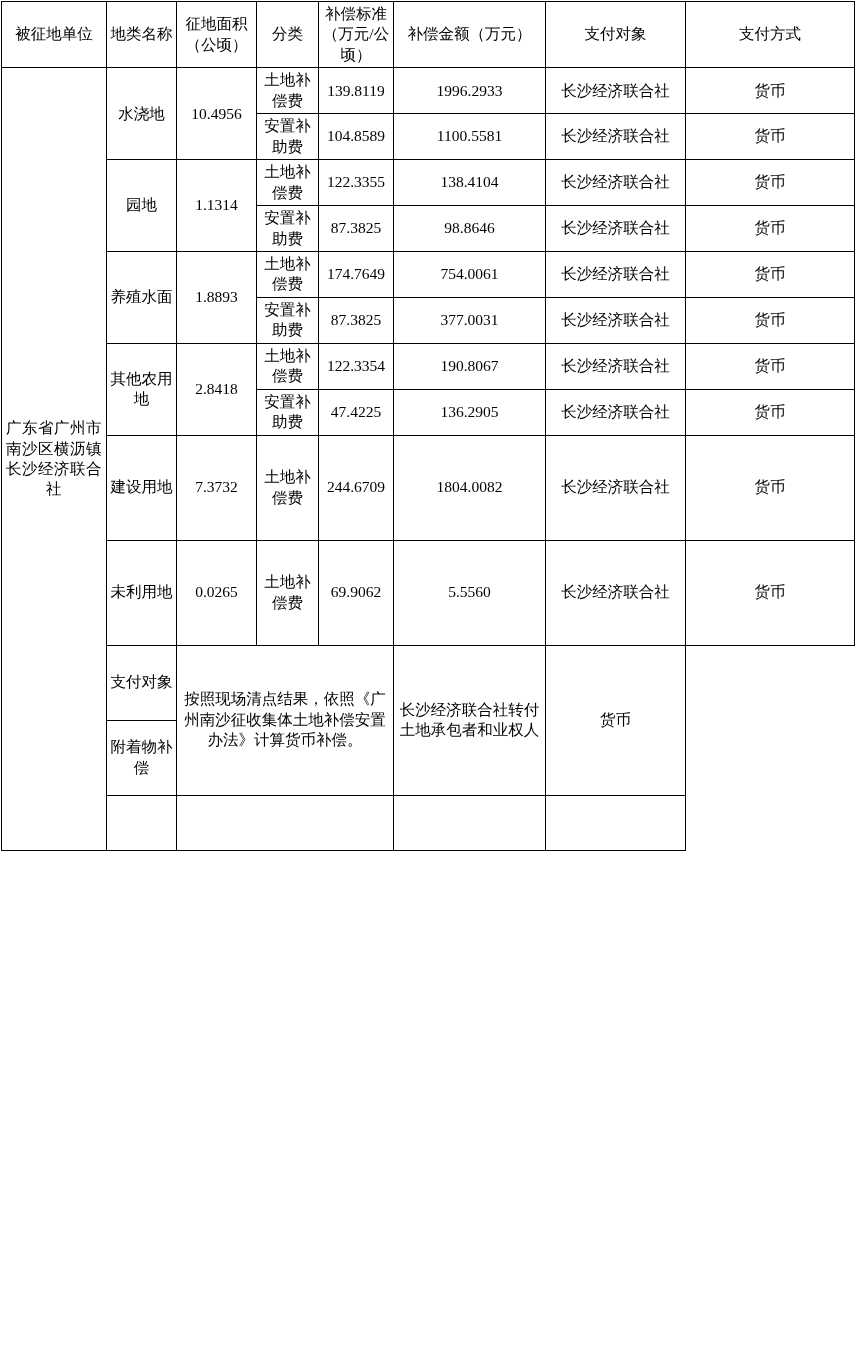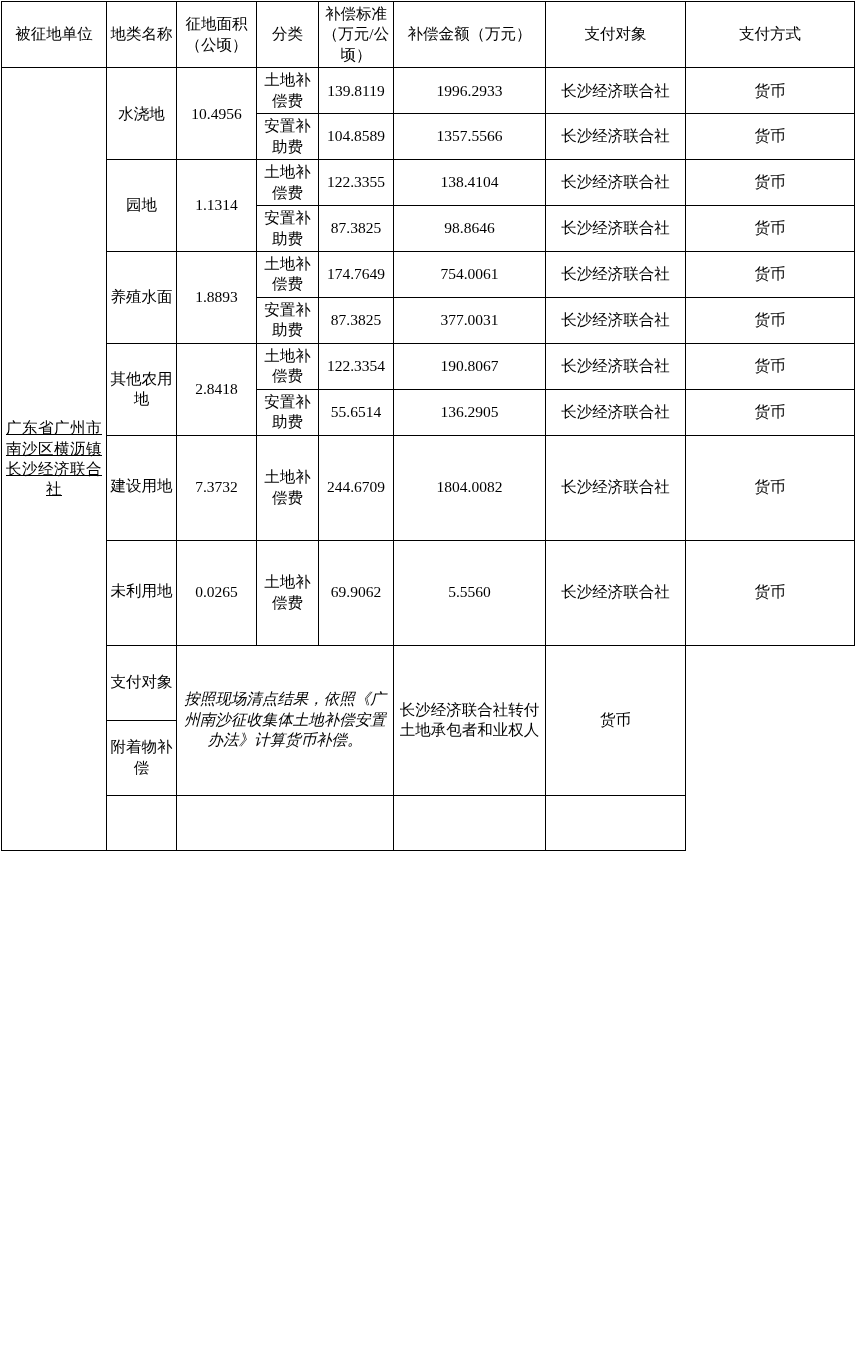--- a/index.html
+++ b/index.html
@@ -36,21 +36,20 @@
   }
   td.hdr {
     font-size: 15.5px;
     line-height: 1.3;
     padding: 4px 2px;
   }
   .unit-cell {
     font-size: 15.5px;
     line-height: 1.5;
     letter-spacing: 0.5px;
-    text-decoration: underline;
   }
   .landname {
     font-size: 15.5px;
     line-height: 1.45;
   }
   .cat {
     font-size: 15.5px;
     line-height: 1.35;
     margin-left: 24px;
   }
@@ -59,28 +58,26 @@
   }
   .payee {
     font-size: 15.5px;
     line-height: 1.4;
   }
   .note {
     font-size: 16px;
     line-height: 1.75;
     text-align: left;
     padding: 6px 14px;
-    font-style: italic;
   }
   .note-inner {
     text-align: center;
   }
   .tall-pad {
     height: 100px;
-    font-family: Liberation Mono, monospace;
   }
 </style>
 </head>
 <body>
 
 <div id="sheet">
   <table class="comp">
     <colgroup>
       <col style="width:105px">
       <col style="width:70px">
@@ -110,21 +107,21 @@
         <td class="num" rowspan="2">10.4956</td>
         <td class="cat">土地补偿费</td>
         <td class="num">139.8119</td>
         <td class="num">1996.2933</td>
         <td class="payee">长沙经济联合社</td>
         <td class="num">货币</td>
       </tr>
       <tr>
         <td class="cat">安置补助费</td>
         <td class="num">104.8589</td>
-        <td class="num">1357.5566</td>
+        <td class="num">1100.5581</td>
         <td class="payee">长沙经济联合社</td>
         <td class="num">货币</td>
       </tr>
 
       <tr>
         <td class="landname" rowspan="2">园地</td>
         <td class="num" rowspan="2">1.1314</td>
         <td class="cat">土地补偿费</td>
         <td class="num">122.3355</td>
         <td class="num">138.4104</td>
@@ -160,21 +157,21 @@
         <td class="landname" rowspan="2">其他农用地</td>
         <td class="num" rowspan="2">2.8418</td>
         <td class="cat">土地补偿费</td>
         <td class="num">122.3354</td>
         <td class="num">190.8067</td>
         <td class="payee">长沙经济联合社</td>
         <td class="num">货币</td>
       </tr>
       <tr>
         <td class="cat">安置补助费</td>
-        <td class="num">55.6514</td>
+        <td class="num">47.4225</td>
         <td class="num">136.2905</td>
         <td class="payee">长沙经济联合社</td>
         <td class="num">货币</td>
       </tr>
 
       <tr>
         <td class="landname tall-pad">建设用地</td>
         <td class="num">7.3732</td>
         <td class="cat">土地补偿费</td>
         <td class="num">244.6709</td>

